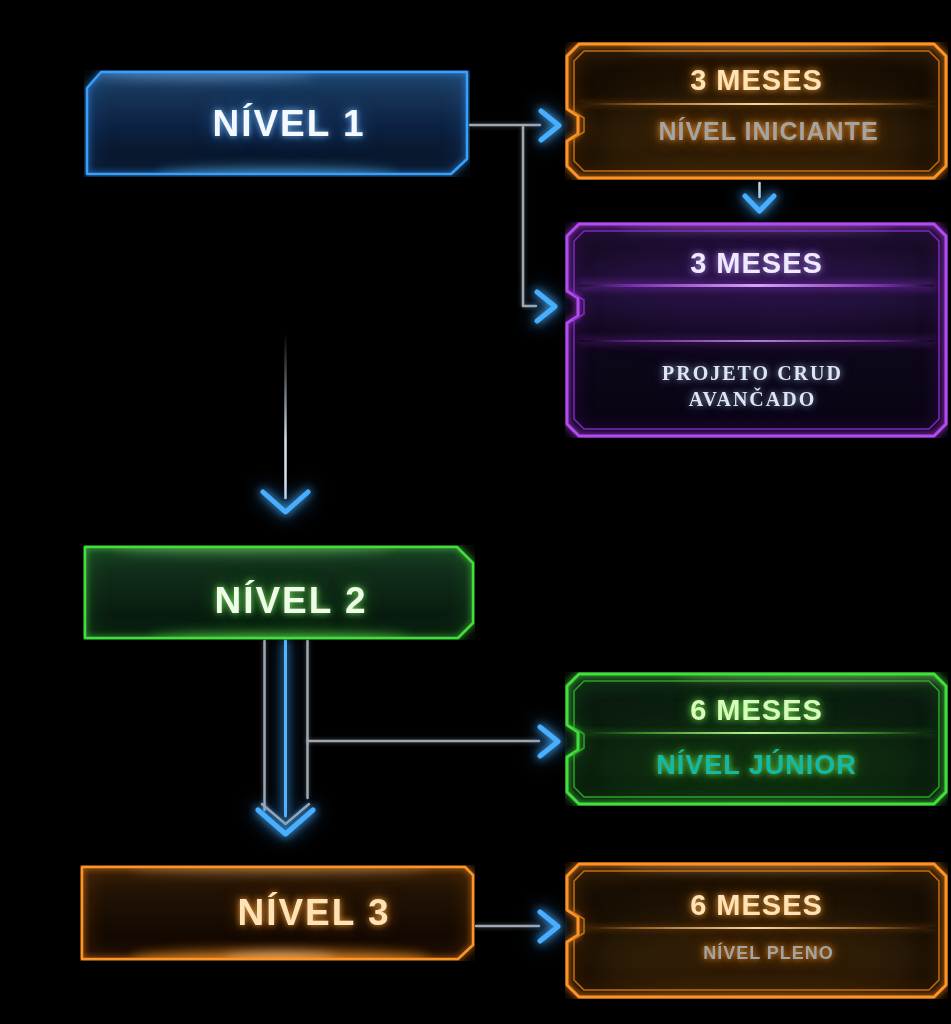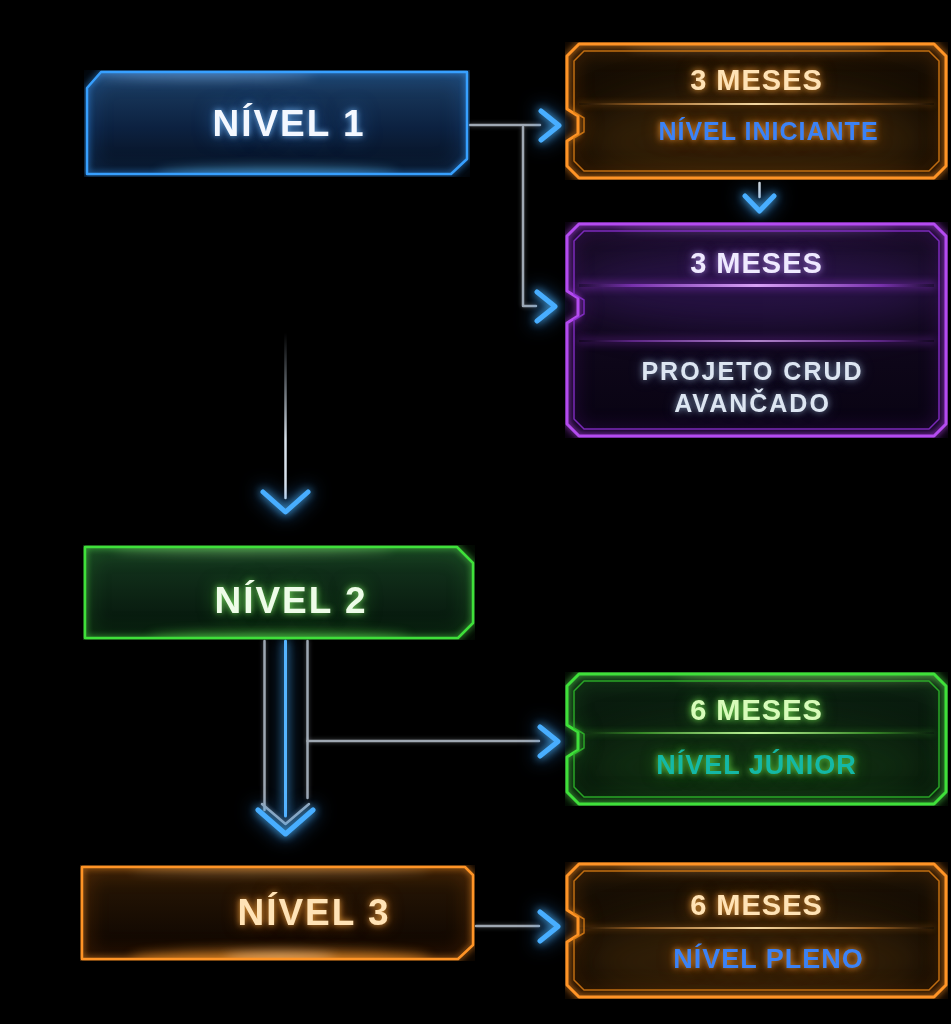--- a/index.html
+++ b/index.html
@@ -27,21 +27,21 @@
   
   .label{position:absolute;left:0;right:0;top:0;bottom:0;display:flex;align-items:center;justify-content:center;
          font-weight:bold;font-size:37px;letter-spacing:2px;padding-left:24px;}
   .row{position:absolute;left:12px;right:12px;display:flex;align-items:center;justify-content:center;
        font-weight:bold;text-align:center;}
   .t-blue  {color:#f4f8ff;text-shadow:0 0 6px rgba(130,195,255,.85),0 0 20px rgba(60,150,255,.55);}
   .t-green-w{color:#eefce8;text-shadow:0 0 6px rgba(140,245,110,.8),0 0 18px rgba(70,220,60,.5);}
   .t-green {color:#d8fcba;text-shadow:0 0 6px rgba(130,240,90,.85),0 0 16px rgba(70,220,60,.55);}
   .t-green2{color:#14b8a6;text-shadow:0 0 6px rgba(120,235,80,.85),0 0 16px rgba(60,210,50,.55);}
   .t-amber {color:#ffe3b6;text-shadow:0 0 6px rgba(255,175,70,.85),0 0 16px rgba(255,130,20,.5);}
-  .t-amber2{color:#3b82f6;text-shadow:0 0 6px rgba(255,165,60,.85),0 0 16px rgba(255,125,15,.5);margin-left:24px;}
+  .t-amber2{color:#a3a3a3;text-shadow:0 0 6px rgba(255,165,60,.85),0 0 16px rgba(255,125,15,.5);margin-left:24px;}
   .t-lav   {color:#efeaff;text-shadow:0 0 6px rgba(200,170,255,.7),0 0 16px rgba(150,70,240,.45);}
   .t-pink  {color:#f6e9fb;text-shadow:0 0 6px rgba(230,160,250,.7),0 0 16px rgba(170,80,240,.45);}
   .t-steel {color:#dde6f2;text-shadow:0 0 6px rgba(180,205,235,.6),0 0 14px rgba(120,160,220,.4);}
 
   .divider{position:absolute;left:14px;right:14px;height:2px;}
   .div-orange{background:linear-gradient(90deg,transparent,rgba(255,160,60,.55) 18%,rgba(255,225,170,.95) 50%,rgba(255,160,60,.55) 82%,transparent);
               box-shadow:0 0 6px rgba(255,150,40,.45);}
   .div-purple{background:linear-gradient(90deg,transparent,rgba(175,70,245,.6) 15%,rgba(225,170,255,.95) 50%,rgba(175,70,245,.6) 85%,transparent);
               box-shadow:0 0 8px 1px rgba(170,60,240,.55);}
   .div-green {background:linear-gradient(90deg,transparent,rgba(90,220,60,.55) 18%,rgba(200,255,160,.95) 50%,rgba(90,220,60,.55) 82%,transparent);
@@ -163,21 +163,21 @@
         <ellipse cx="191" cy="66" rx="190" ry="40" fill="#45207a" opacity="0.4" class="b20"></ellipse>
         <ellipse cx="191" cy="4" rx="140" ry="5" fill="#d9b5ff" opacity="0.3" class="b6"></ellipse>
       </g>
       <path d="M14 2 H369 L381 14 V202 L369 214 H14 L2 202 V101 L13 94 V76 L2 69 V14 Z" fill="none" stroke="#b44bf0" stroke-width="3" stroke-linejoin="round" class="glow-purple"></path>
       <path d="M19 9 H364 L374 19 V197 L364 207 H19 L9 197 V98 L19 92 V78 L9 72 V19 Z" fill="none" stroke="#8a2fd0" stroke-width="1.5" stroke-opacity="0.85" stroke-linejoin="round"></path>
     </svg>
     <div class="content">
       <div class="row t-lav" style="top:12px;height:58px;font-size:29px;letter-spacing:1px;">3 MESES</div>
       <div class="divider div-purple" style="top:62px;height:3px;"></div>
       <div class="divider div-purple" style="top:118px;opacity:.8;"></div>
-      <div class="row t-steel" style="top:122px;height:86px;font-size:25px;letter-spacing:2px;line-height:1.28;font-weight:600;left:34px;right:42px;">PROJETO CRUD AVANČADO</div>
+      <div class="row t-steel" style="top:122px;height:86px;font-size:20px;letter-spacing:2px;line-height:1.28;font-weight:600;left:34px;right:42px;font-family:Liberation Serif, serif;">PROJETO CRUD AVANČADO</div>
     </div>
   </div>
 
   <div class="node" style="left:83px;top:545px;width:392px;height:112px;border-radius:17px;">
     <svg class="frame" width="392" height="95" viewBox="0 0 392 95">
       <defs>
         <linearGradient id="fillN2" x1="0" y1="0" x2="0" y2="1">
           <stop offset="0" stop-color="#15381f"></stop>
             <stop offset="1" stop-color="#04120a"></stop>
         </linearGradient>
@@ -258,17 +258,17 @@
       <g clip-path="url(#clipP)">
         <ellipse cx="191" cy="100" rx="180" ry="50" fill="#58380d" opacity="0.45" class="b20"></ellipse>
         <ellipse cx="191" cy="4" rx="140" ry="5" fill="#ffd9a0" opacity="0.3" class="b6"></ellipse>
       </g>
       <path d="M14 2 H369 L381 14 V123 L369 135 H14 L2 123 V80 L13 73 V55 L2 48 V14 Z" fill="none" stroke="#ff9426" stroke-width="3" stroke-linejoin="round" class="glow-orange"></path>
       <path d="M19 9 H364 L374 19 V118 L364 128 H19 L9 118 V77 L19 71 V57 L9 51 V19 Z" fill="none" stroke="#d87b14" stroke-width="1.5" stroke-opacity="0.85" stroke-linejoin="round"></path>
     </svg>
     <div class="content">
       <div class="row t-amber" style="top:14px;height:58px;font-size:29px;letter-spacing:1px;">6 MESES</div>
       <div class="divider div-orange" style="top:65px;"></div>
-      <div class="row t-amber2" style="top:69px;height:56px;font-size:27px;letter-spacing:1px;">NÍVEL PLENO</div>
+      <div class="row t-amber2" style="top:63px;height:56px;font-size:18px;letter-spacing:1px;">NÍVEL PLENO</div>
     </div>
   </div>
 
 </div>
 
 </body></html>

